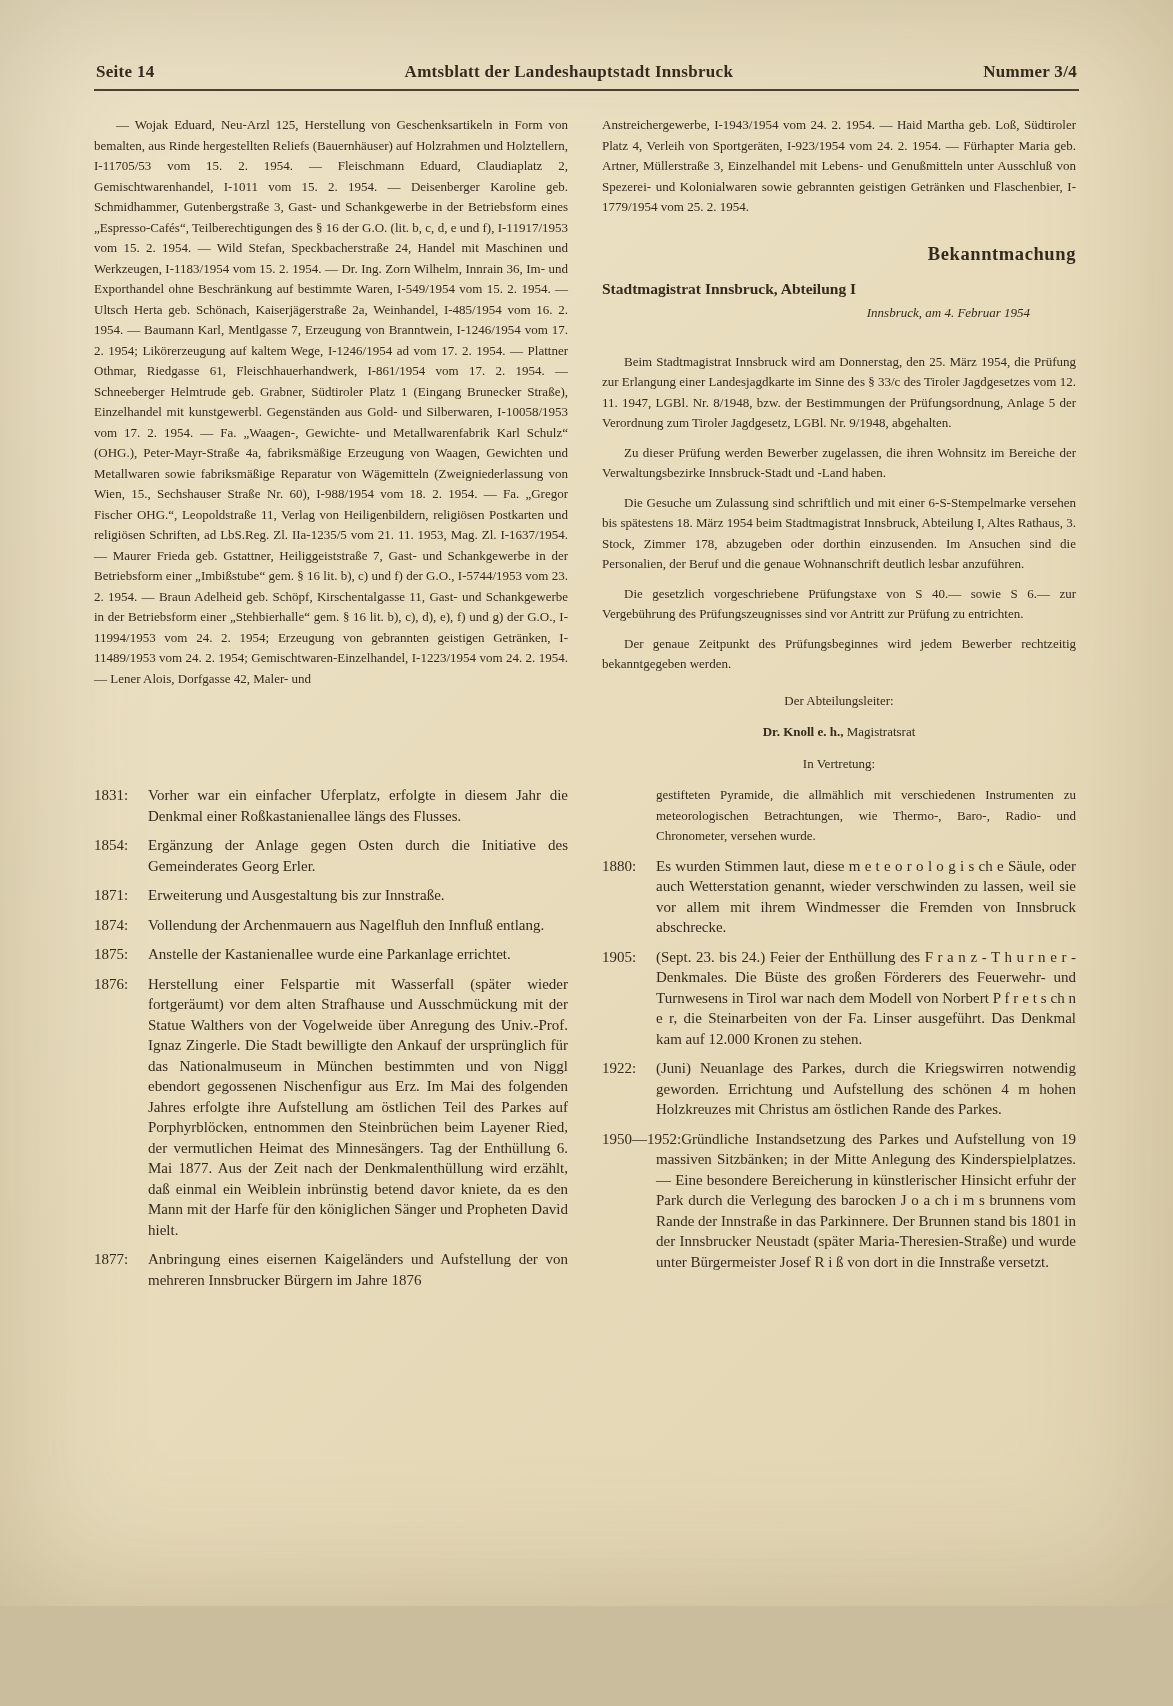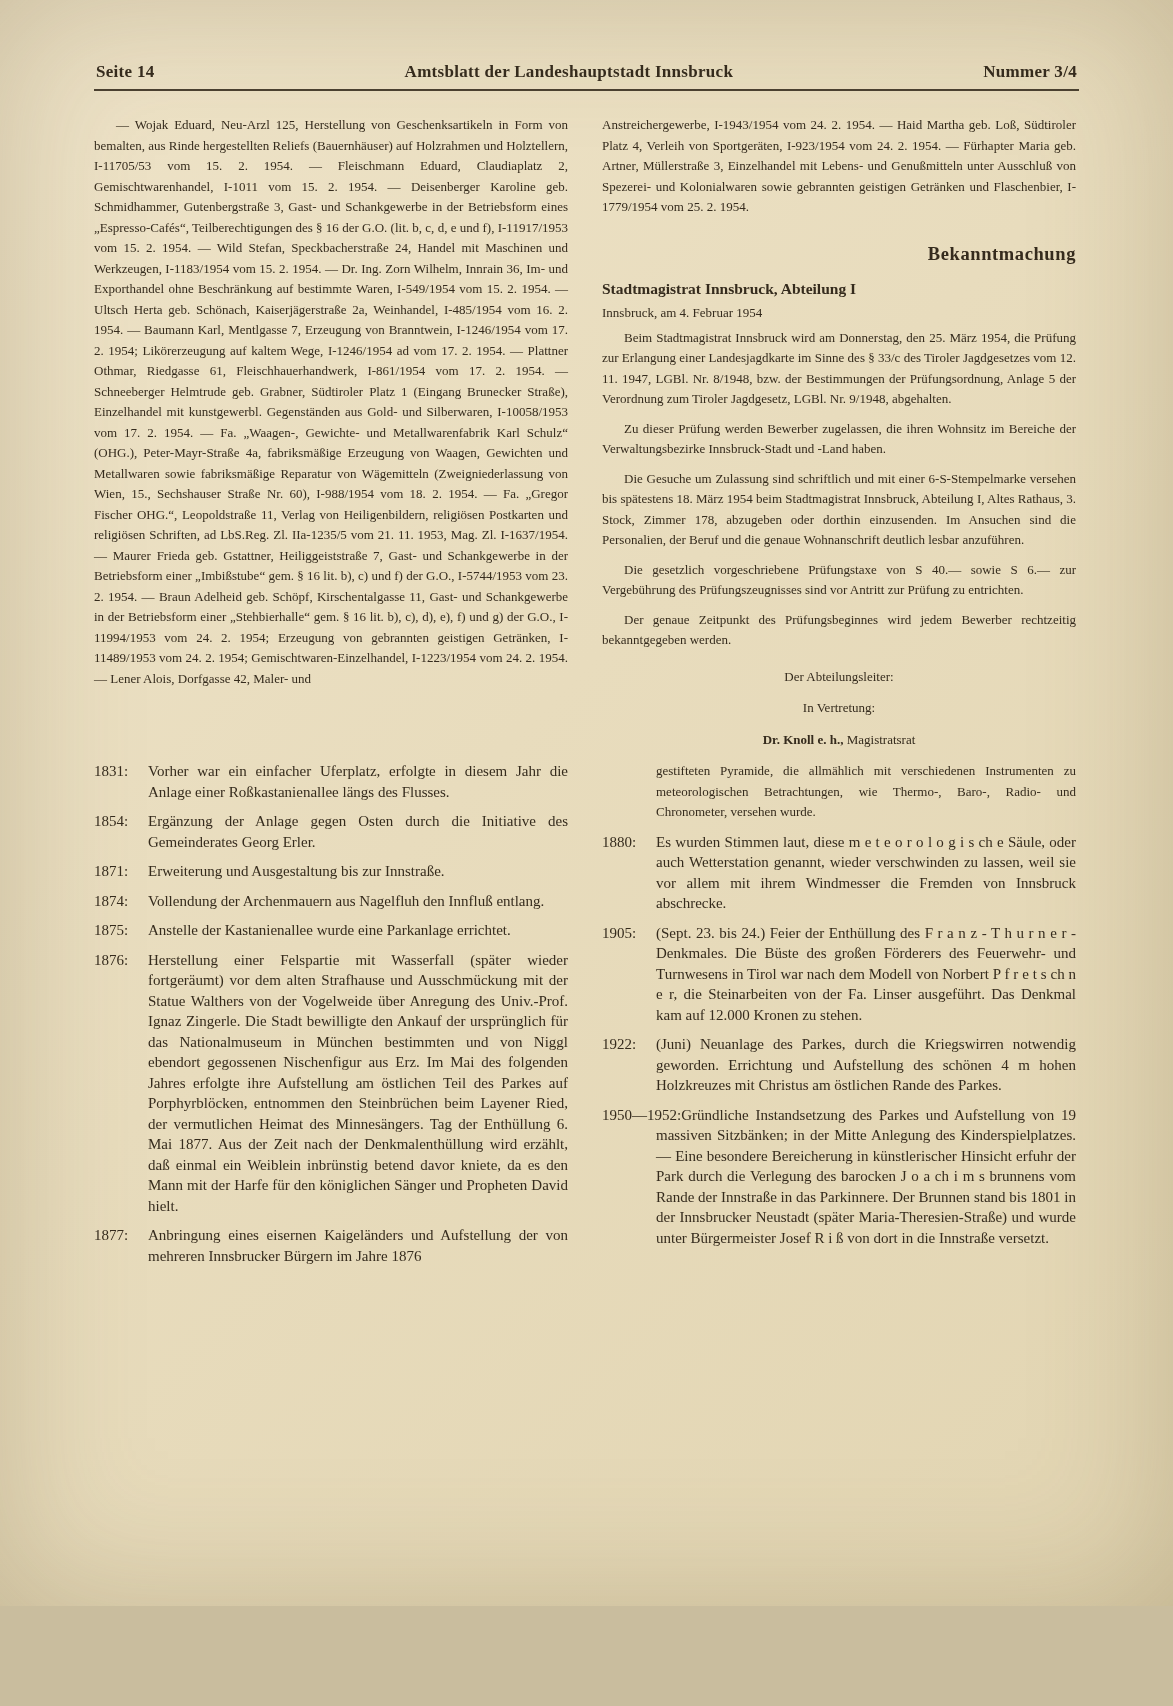--- a/index.html
+++ b/index.html
@@ -42,21 +42,21 @@
 
   .ann-heading {
     text-align: right;
     font-weight: 700;
     font-size: 18.5px;
     letter-spacing: 0.6px;
     margin: 26px 0 14px 0;
   }
   .ann-office { font-weight: 700; font-size: 15.5px; margin: 0 0 3px 0; text-align: left; }
   .ann-file { margin: 0 0 2px 0; text-align: left; }
-  .ann-dateline { padding-right: 46px; margin: 4px 0 4px 0; }
+  .ann-dateline { text-align: right; padding-right: 46px; margin: 4px 0 28px 0; font-style: italic; }
   .ann-p { text-indent: 22px; margin: 0 0 9px 0; }
   .ann-close { text-align: center; margin-top: 16px; }
   .ann-close p { margin: 0 0 11px 0; text-align: center; }
   .name-bold { font-weight: 700; }
 
   .article-title {
     text-align: center;
     font-weight: 700;
     font-size: 33px;
     margin: 36px 0 26px 0;
@@ -100,30 +100,30 @@
         <p class="ann-dateline bodytext">Innsbruck, am 4. Februar 1954</p>
 
         <p class="bodytext ann-p">Beim Stadtmagistrat Innsbruck wird am Donnerstag, den 25. März 1954, die Prüfung zur Erlangung einer Landesjagdkarte im Sinne des § 33/c des Tiroler Jagdgesetzes vom 12. 11. 1947, LGBl. Nr. 8/1948, bzw. der Bestimmungen der Prüfungsordnung, Anlage 5 der Verordnung zum Tiroler Jagdgesetz, LGBl. Nr. 9/1948, abgehalten.</p>
         <p class="bodytext ann-p">Zu dieser Prüfung werden Bewerber zugelassen, die ihren Wohnsitz im Bereiche der Verwaltungsbezirke Innsbruck-Stadt und -Land haben.</p>
         <p class="bodytext ann-p">Die Gesuche um Zulassung sind schriftlich und mit einer 6-S-Stempelmarke versehen bis spätestens 18. März 1954 beim Stadtmagistrat Innsbruck, Abteilung I, Altes Rathaus, 3. Stock, Zimmer 178, abzugeben oder dorthin einzusenden. Im Ansuchen sind die Personalien, der Beruf und die genaue Wohnanschrift deutlich lesbar anzuführen.</p>
         <p class="bodytext ann-p">Die gesetzlich vorgeschriebene Prüfungstaxe von S 40.— sowie S 6.— zur Vergebührung des Prüfungszeugnisses sind vor Antritt zur Prüfung zu entrichten.</p>
         <p class="bodytext ann-p">Der genaue Zeitpunkt des Prüfungsbeginnes wird jedem Bewerber rechtzeitig bekanntgegeben werden.</p>
 
         <div class="ann-close">
           <p class="bodytext">Der Abteilungsleiter:</p>
+          <p class="bodytext"><span class="name-bold">Dr. Knoll e. h.,</span> <span>Magistratsrat</span></p>
           <p class="bodytext">In Vertretung:</p>
-          <p class="bodytext"><span class="name-bold">Dr. Knoll e. h.,</span> <span>Magistratsrat</span></p>
         </div>
       </div>
     </div>
 
 
     <div class="cols timeline">
       <div class="col">
-        <p class="entry"><span class="yr">1831:</span><span>Vorher war ein einfacher Uferplatz, erfolgte in diesem Jahr die Anlage einer Roßkastanienallee längs des Flusses.</span></p>
+        <p class="entry"><span class="yr">1831:</span><span>Vorher war ein einfacher Uferplatz, erfolgte in diesem Jahr die Denkmal einer Roßkastanienallee längs des Flusses.</span></p>
         <p class="entry"><span class="yr">1854:</span><span>Ergänzung der Anlage gegen Osten durch die Initiative des Gemeinderates Georg Erler.</span></p>
         <p class="entry"><span class="yr">1871:</span><span>Erweiterung und Ausgestaltung bis zur Innstraße.</span></p>
         <p class="entry"><span class="yr">1874:</span><span>Vollendung der Archenmauern aus Nagelfluh den Innfluß entlang.</span></p>
         <p class="entry"><span class="yr">1875:</span><span>Anstelle der Kastanienallee wurde eine Parkanlage errichtet.</span></p>
         <p class="entry"><span class="yr">1876:</span><span>Herstellung einer Felspartie mit Wasserfall (später wieder fortgeräumt) vor dem alten Strafhause und Ausschmückung mit der Statue Walthers von der Vogelweide über Anregung des Univ.-Prof. Ignaz Zingerle. Die Stadt bewilligte den Ankauf der ursprünglich für das Nationalmuseum in München bestimmten und von Niggl ebendort gegossenen Nischenfigur aus Erz. Im Mai des folgenden Jahres erfolgte ihre Aufstellung am östlichen Teil des Parkes auf Porphyrblöcken, entnommen den Steinbrüchen beim Layener Ried, der vermutlichen Heimat des Minnesängers. Tag der Enthüllung 6. Mai 1877. Aus der Zeit nach der Denkmalenthüllung wird erzählt, daß einmal ein Weiblein inbrünstig betend davor kniete, da es den Mann mit der Harfe für den königlichen Sänger und Propheten David hielt.</span></p>
         <p class="entry"><span class="yr">1877:</span><span>Anbringung eines eisernen Kaigeländers und Aufstellung der von mehreren Innsbrucker Bürgern im Jahre 1876</span></p>
       </div>
 
       <div class="col">
         <p class="bodytext cont">gestifteten Pyramide, die allmählich mit verschiedenen Instrumenten zu meteorologischen Betrachtungen, wie Thermo-, Baro-, Radio- und Chronometer, versehen wurde.</p>

